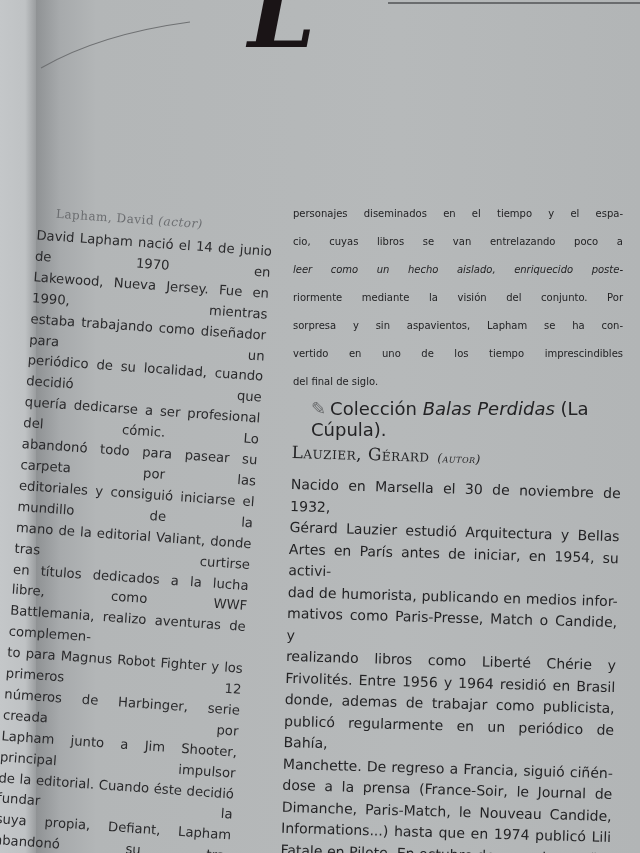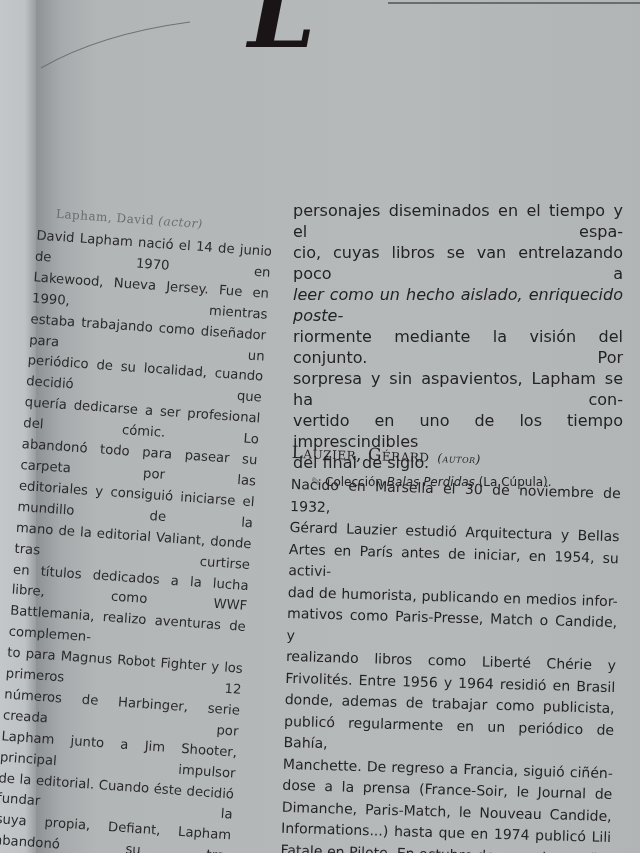--- a/index.html
+++ b/index.html
@@ -38,24 +38,24 @@
       letter-spacing: 0.5px; margin-left: 18px; margin-bottom: 6px;
     }
     .col-left .body {
       font-size: 13.2px; line-height: 20.9px; text-align: justify; margin: 0;
     }
     .col-right {
       position: absolute; left: 293px; top: 200px; width: 330px;
       color: #232325;
     }
     .col-right .body {
-      font-size: 16px; line-height: 21px; text-align: justify; margin: 0;
+      font-size: 10px; line-height: 28px; text-align: justify; margin: 0;
     }
     .col-right .ref {
-      font-size: 12px; margin: 2px 0 0 18px;
+      font-size: 18px; margin: 2px 0 0 18px;
     }
     .col-right .ref .pencil { color: #6a6c6e; margin-right: 4px; }
     .entry2 {
       position: absolute; left: 292px; top: 442px; width: 330px;
       transform: rotate(1.6deg); transform-origin: 0% 0%;
       color: #232325;
     }
     .entry2 .heading {
       font-family: "DejaVu Serif", serif; font-size: 17px; letter-spacing: 0.5px;
       margin-bottom: 12px; font-variant: small-caps;

